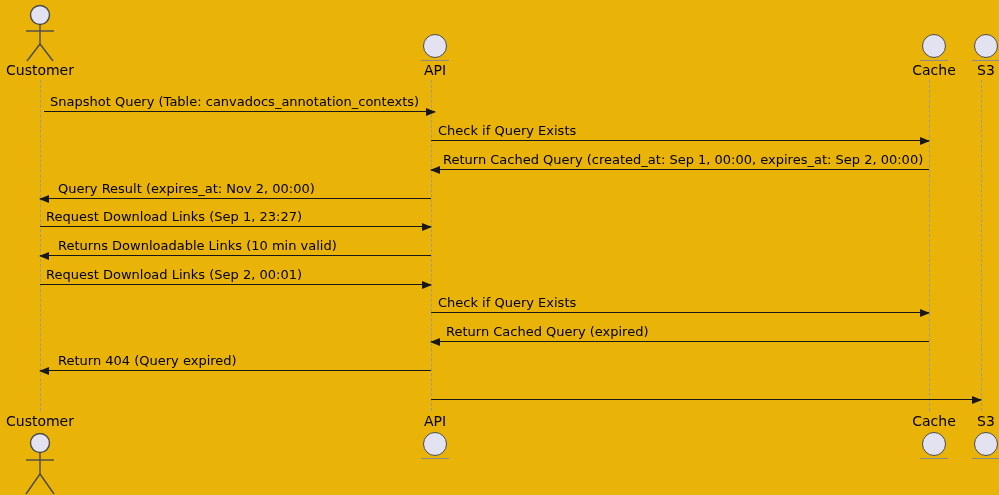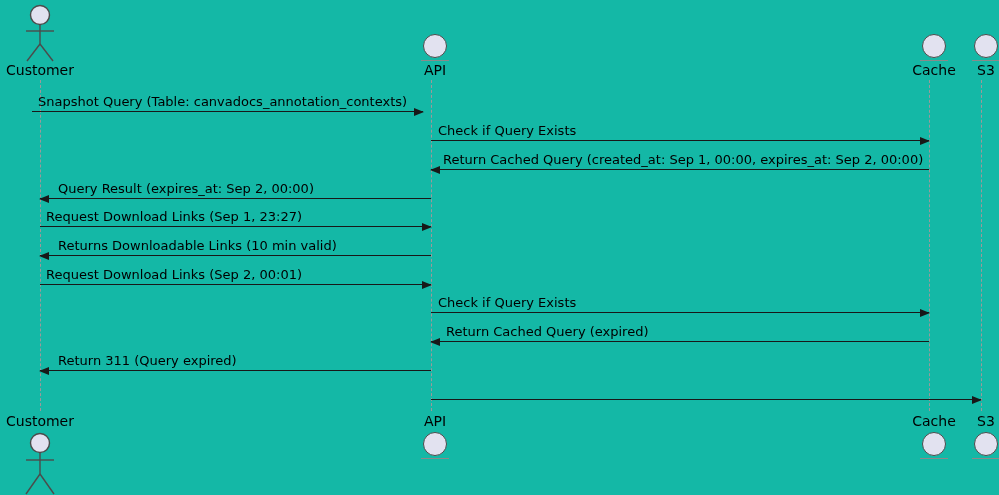--- a/index.html
+++ b/index.html
@@ -1,20 +1,20 @@
 <!DOCTYPE html>
 <html><head>
 <meta charset="utf-8">
 <style>
   html, body { margin: 0; padding: 0; background: #fff; }
   #canvas {
     position: relative;
     width: 999px;
     height: 495px;
-    background: #14b8a6;
+    background: #eab308;
     overflow: hidden;
     font-family: "DejaVu Sans", "Liberation Sans", sans-serif;
     color: #181818;
   }
   
   .lifeline {
     position: absolute;
     top: 80px;
     height: 331px;
     width: 0;
@@ -135,37 +135,37 @@
     <div class="entity-underline"></div>
   </div>
 
   <div class="phead bottom" style="left:944px; top:413px">
     <div class="pname">S3</div>
     <div class="spacer2"></div>
     <div class="entity-circle"></div>
     <div class="entity-underline"></div>
   </div>
 
-  <div class="msg" style="left:32px; top:92px; width:391px">
+  <div class="msg" style="left:44px; top:92px; width:391px">
     <div class="lbl" style="left:6px">Snapshot Query (Table: canvadocs_annotation_contexts)</div>
     <div class="ah right"></div>
   </div>
 
   <div class="msg" style="left:431px; top:121px; width:498px">
     <div class="lbl" style="left:7px">Check if Query Exists</div>
     <div class="ah right"></div>
   </div>
 
   <div class="msg" style="left:431px; top:150px; width:498px">
     <div class="lbl" style="left:12px">Return Cached Query (created_at: Sep 1, 00:00, expires_at: Sep 2, 00:00)</div>
     <div class="ah left"></div>
   </div>
 
   <div class="msg" style="left:40px; top:179px; width:391px">
-    <div class="lbl" style="left:18px">Query Result (expires_at: Sep 2, 00:00)</div>
+    <div class="lbl" style="left:18px">Query Result (expires_at: Nov 2, 00:00)</div>
     <div class="ah left"></div>
   </div>
 
   <div class="msg" style="left:40px; top:207px; width:391px">
     <div class="lbl" style="left:6px">Request Download Links (Sep 1, 23:27)</div>
     <div class="ah right"></div>
   </div>
 
   <div class="msg" style="left:40px; top:236px; width:391px">
     <div class="lbl" style="left:18px">Returns Downloadable Links (10 min valid)</div>
@@ -181,21 +181,21 @@
     <div class="lbl" style="left:7px">Check if Query Exists</div>
     <div class="ah right"></div>
   </div>
 
   <div class="msg" style="left:431px; top:322px; width:498px">
     <div class="lbl" style="left:15px">Return Cached Query (expired)</div>
     <div class="ah left"></div>
   </div>
 
   <div class="msg" style="left:40px; top:351px; width:391px">
-    <div class="lbl" style="left:18px">Return 311 (Query expired)</div>
+    <div class="lbl" style="left:18px">Return 404 (Query expired)</div>
     <div class="ah left"></div>
   </div>
 
   <div class="msg" style="left:431px; top:380px; width:550px">
     <div class="ah right"></div>
   </div>
 
 </div>
 
 </body></html>

